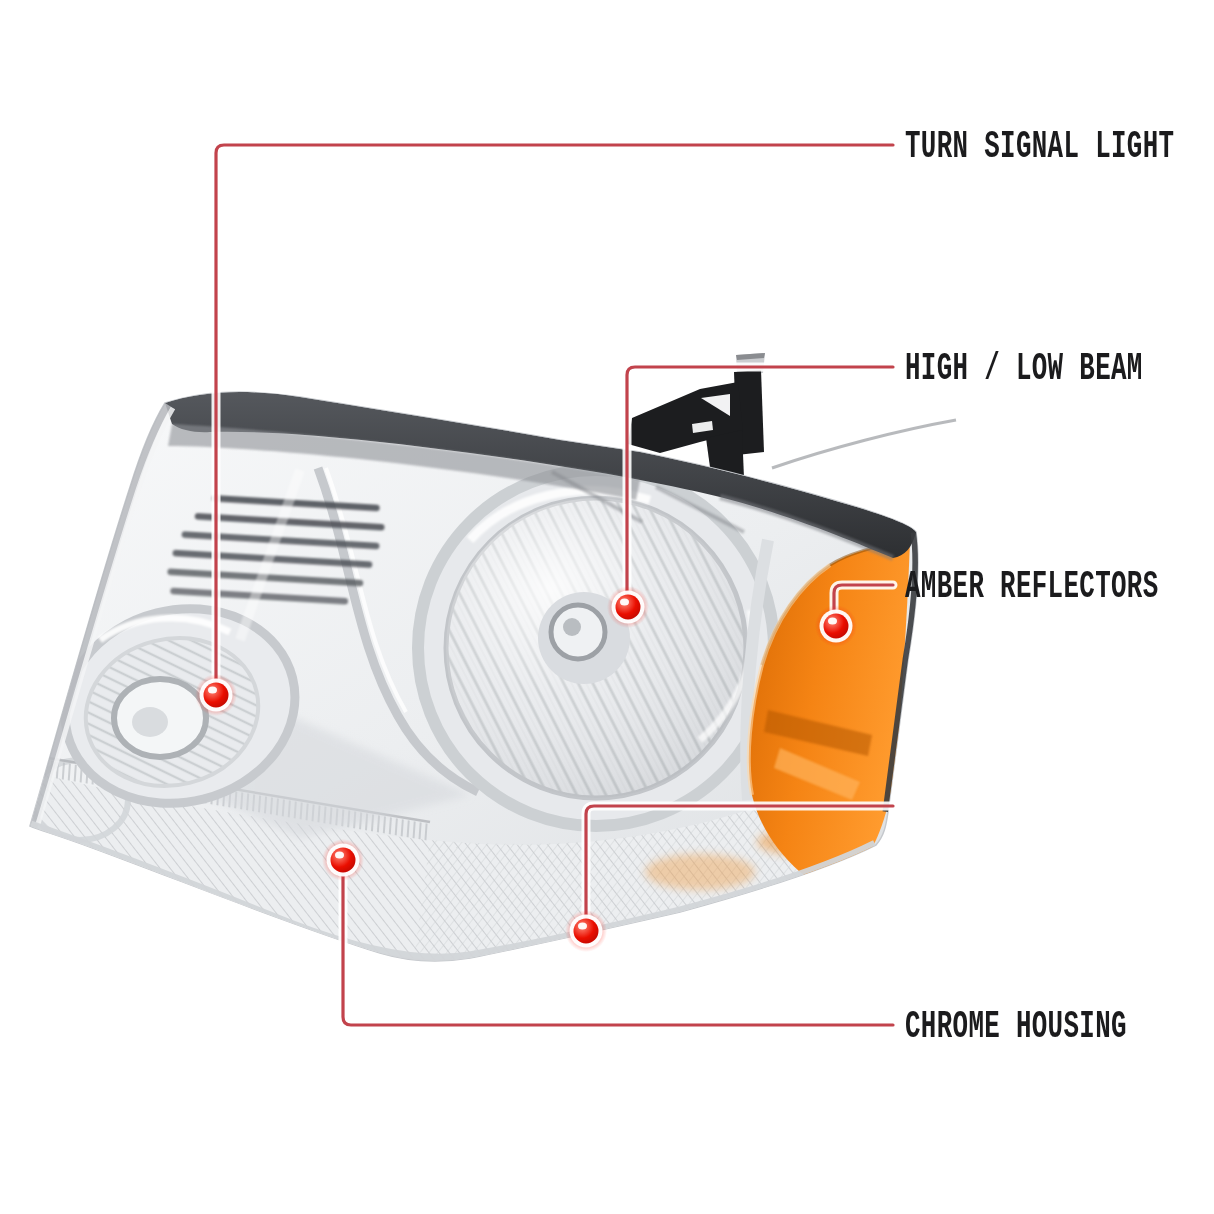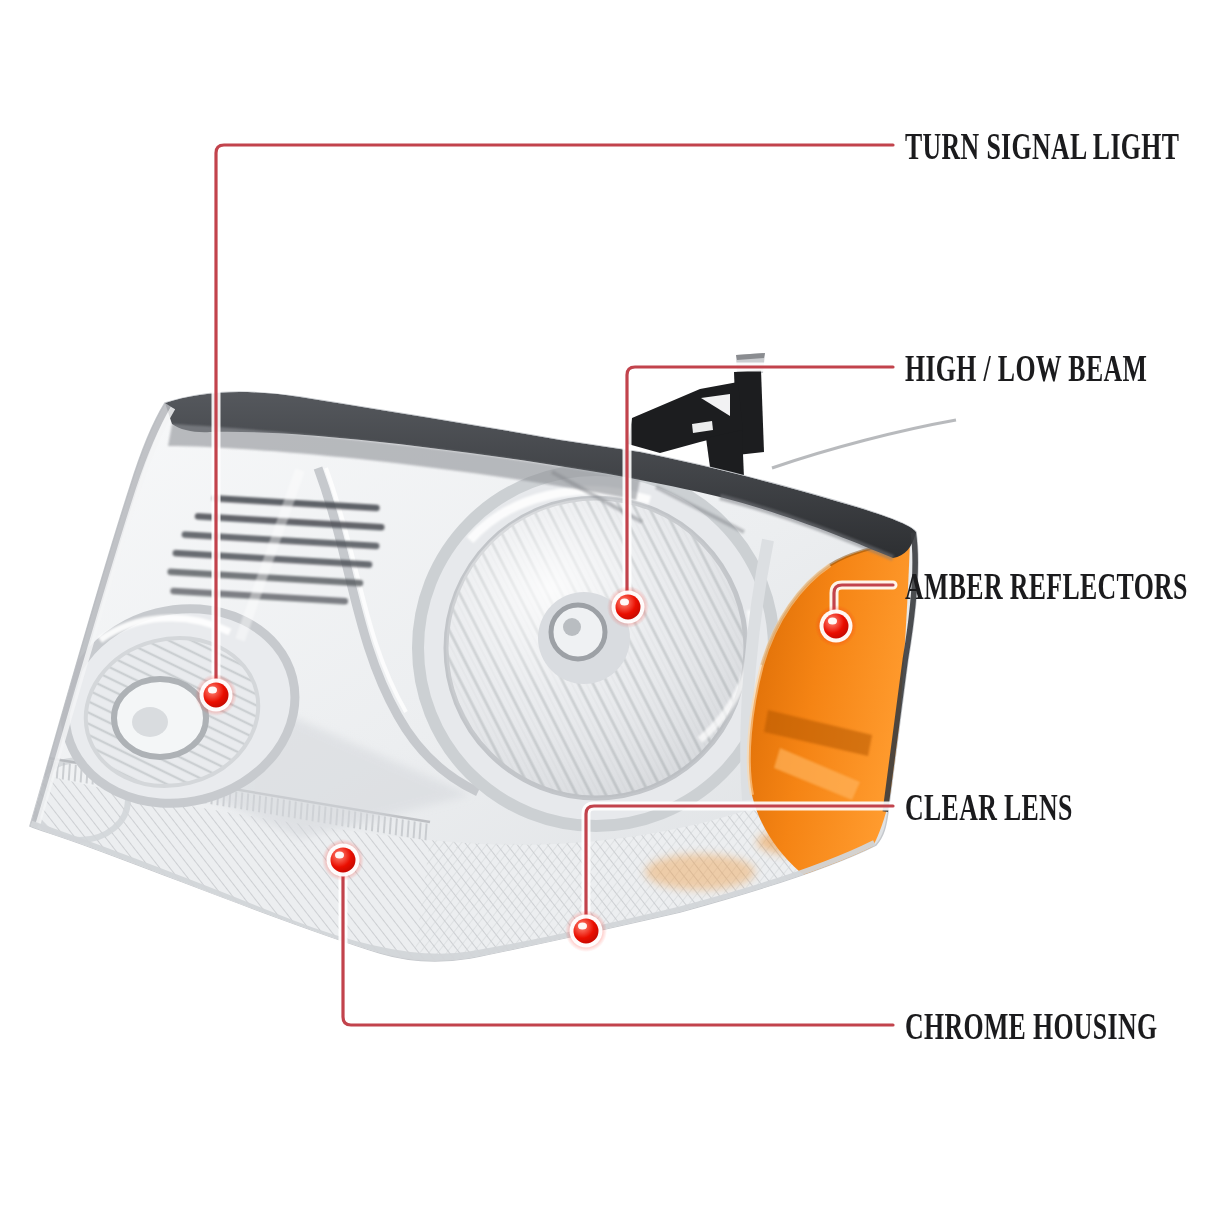--- a/index.html
+++ b/index.html
@@ -1,21 +1,21 @@
 <!DOCTYPE html>
 <html><head>
 <meta charset="utf-8">
 <style>
   html,body{margin:0;padding:0;background:#ffffff;}
   .stage{
     position:relative;
     width:1214px;height:1214px;
     background:#ffffff;
     overflow:hidden;
-    font-family:Liberation Serif, serif;
+    font-family:Liberation Mono, monospace;
   }
   .stage svg{position:absolute;left:0;top:0;}
   .callout-label{
     position:absolute;
     left:905px;
     height:44px;
     display:flex;
     align-items:center;
     color:#1b1b1d;
     font-weight:700;
@@ -243,20 +243,17 @@
 
 <div class="callout-label" style="top:124px">
       <span>TURN SIGNAL LIGHT</span>
     </div>
 <div class="callout-label" style="top:346px">
       <span>HIGH / LOW BEAM</span>
     </div>
 <div class="callout-label" style="top:564px">
       <span>AMBER REFLECTORS</span>
     </div>
-<div class="callout-label" style="top:785px">
-      <span>CLEAR LENS</span>
-    </div>
 <div class="callout-label" style="top:1004px">
       <span>CHROME HOUSING</span>
     </div>
 
 </div>
 
 </body></html>

